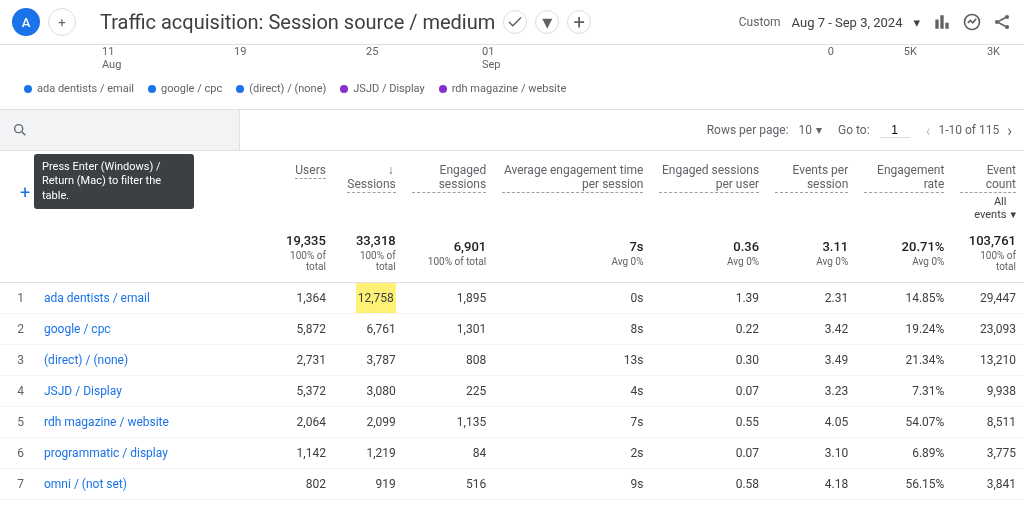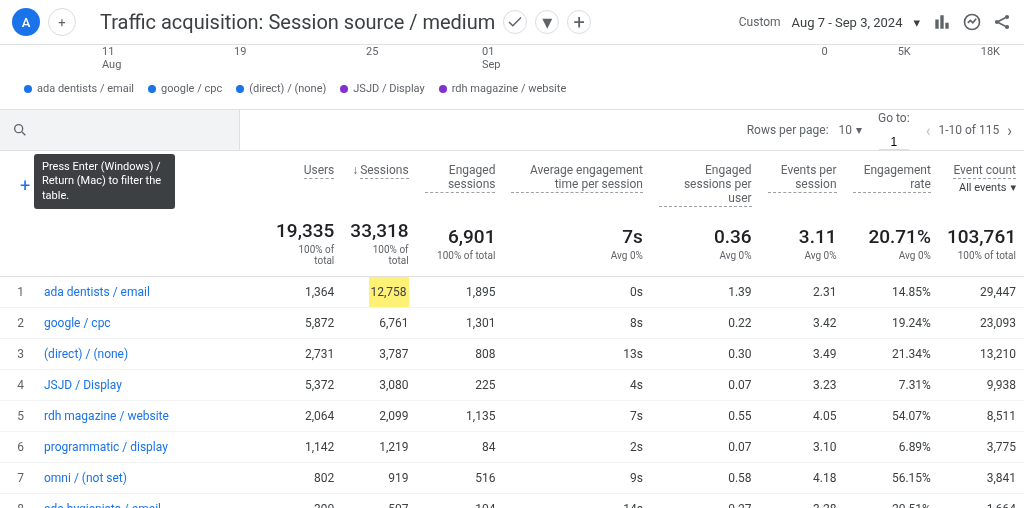--- a/index.html
+++ b/index.html
@@ -21,40 +21,40 @@
   .axis-labels .xl { position: relative; }
   .axis-labels .xl span { position: absolute; }
   .axis-labels .ticks-right { display: flex; gap: 70px; margin-left: auto; }
   .legend { display: flex; gap: 14px; padding: 10px 4px 14px; font-size: 11px; color: #5f6368; align-items: center; }
   .legend-item { display: flex; align-items: center; gap: 5px; }
   .legend-dot { width: 8px; height: 8px; border-radius: 50%; }
   
   .table-toolbar { display: flex; align-items: center; border-top: 1px solid #e0e0e0; border-bottom: 1px solid #e0e0e0; background: #fff; }
   .search-box { display: flex; align-items: center; padding: 0 12px; width: 240px; height: 40px; background: #f1f3f4; border-right: 1px solid #e0e0e0; color: #5f6368; position: relative; }
   .search-box input { border: none; background: transparent; outline: none; font-size: 13px; flex: 1; margin-left: 8px; }
-  .tooltip-box { position: absolute; top: 44px; left: 34px; background: #3c4043; color: #fff; font-size: 11px; padding: 6px 8px; border-radius: 3px; width: 141px; line-height: 1.3; }
+  .tooltip-box { position: absolute; top: 44px; left: 34px; background: #3c4043; color: #fff; font-size: 11px; padding: 6px 8px; border-radius: 3px; width: 160px; line-height: 1.3; }
   .toolbar-spacer { flex: 1; }
   .rows-per-page { display: flex; align-items: center; gap: 10px; color: #5f6368; font-size: 12px; padding-right: 16px; }
   .rpp-select { display: flex; align-items: flex-end; gap: 4px; cursor: pointer; }
-  .goto { display: flex; align-items: center; gap: 10px; color: #5f6368; font-size: 12px; padding-right: 16px; flex-direction: column; }
+  .goto { display: flex; align-items: center; gap: 10px; color: #5f6368; font-size: 12px; padding-right: 16px; }
   .goto-input { width: 30px; border: none; border-bottom: 1px solid #dadce0; text-align: center; font-size: 12px; outline: none; }
   .pager { display: flex; align-items: center; gap: 8px; color: #5f6368; font-size: 12px; padding-right: 12px; }
   .pager-arrow { cursor: pointer; font-size: 16px; }
   .pager-arrow.disabled { color: #c0c0c0; }
   
   table { width: 100%; border-collapse: collapse; }
   th, td { text-align: right; padding: 6px 8px; font-size: 12px; color: #3c4043; }
   th { font-weight: 400; color: #5f6368; vertical-align: top; padding-top: 12px; }
   th .col-label { border-bottom: 1px dashed #9aa0a6; padding-bottom: 1px; display: inline-block; }
   th.first-col, td.first-col { text-align: left; width: 240px; padding-left: 16px; }
   td.first-col { color: #1a73e8; }
   .add-icon { color: #1a73e8; font-size: 18px; font-weight: 400; cursor: pointer; display:inline-block; width: 18px; text-align: center; }
   .sort-ind { margin-right: 2px; }
   .summary-row td { border-bottom: 1px solid #e0e0e0; padding-bottom: 10px; }
-  .summary-row .big { font-weight: 500; font-size: 19px; color: #202124; }
+  .summary-row .big { font-weight: 500; font-size: 13px; color: #202124; }
   .summary-row .sub { font-size: 10px; color: #5f6368; display: block; margin-top: 2px; }
   tr.data-row td { border-bottom: 1px solid #f1f3f4; padding-top: 8px; padding-bottom: 8px; }
   .idx-col { width: 28px; text-align: right; padding-right: 4px; color: #5f6368; }
   .event-header-sub { font-size: 11px; color: #3c4043; display: flex; align-items: flex-end; justify-content: flex-end; gap: 4px; cursor: pointer; margin-top: 2px; }
   .hl { background: #fff176; padding: 8px 2px; }
   .check-circle { width: 18px; height: 18px; }
 </style>
 </head>
 <body>
 
@@ -106,21 +106,21 @@
       <span style="left:342px">
           <span>25</span>
         </span>
       <span style="left:458px">
           <span>01 Sep</span>
         </span>
     </div>
     <div class="ticks-right">
       <span>0</span>
       <span>5K</span>
-      <span>18K</span>
+      <span>3K</span>
     </div>
   </div>
   <div style="height:14px"></div>
   <div class="legend" id="legend">
       <div class="legend-item">
         <span class="legend-dot" style="background:#1a73e8"></span>
         <span>ada dentists / email</span>
       </div>
       <div class="legend-item">
         <span class="legend-dot" style="background:#1a73e8"></span>

